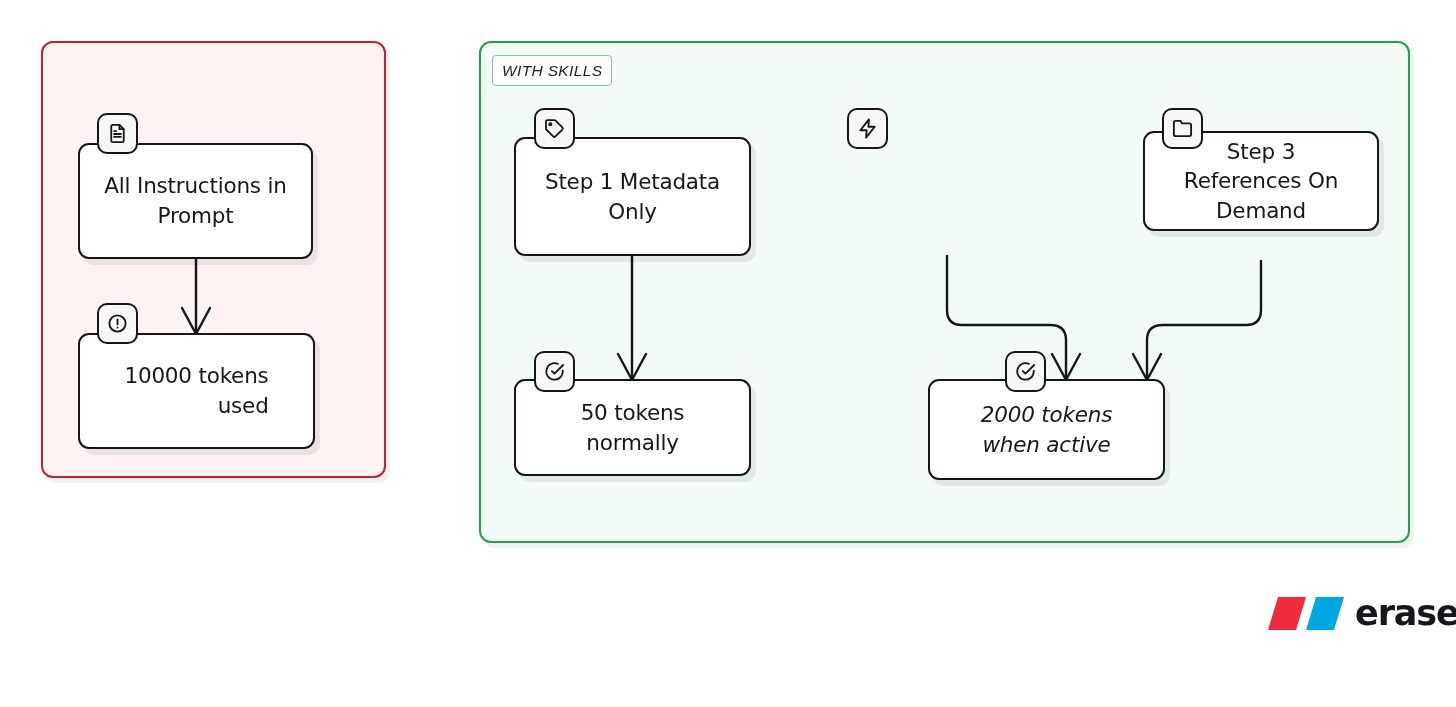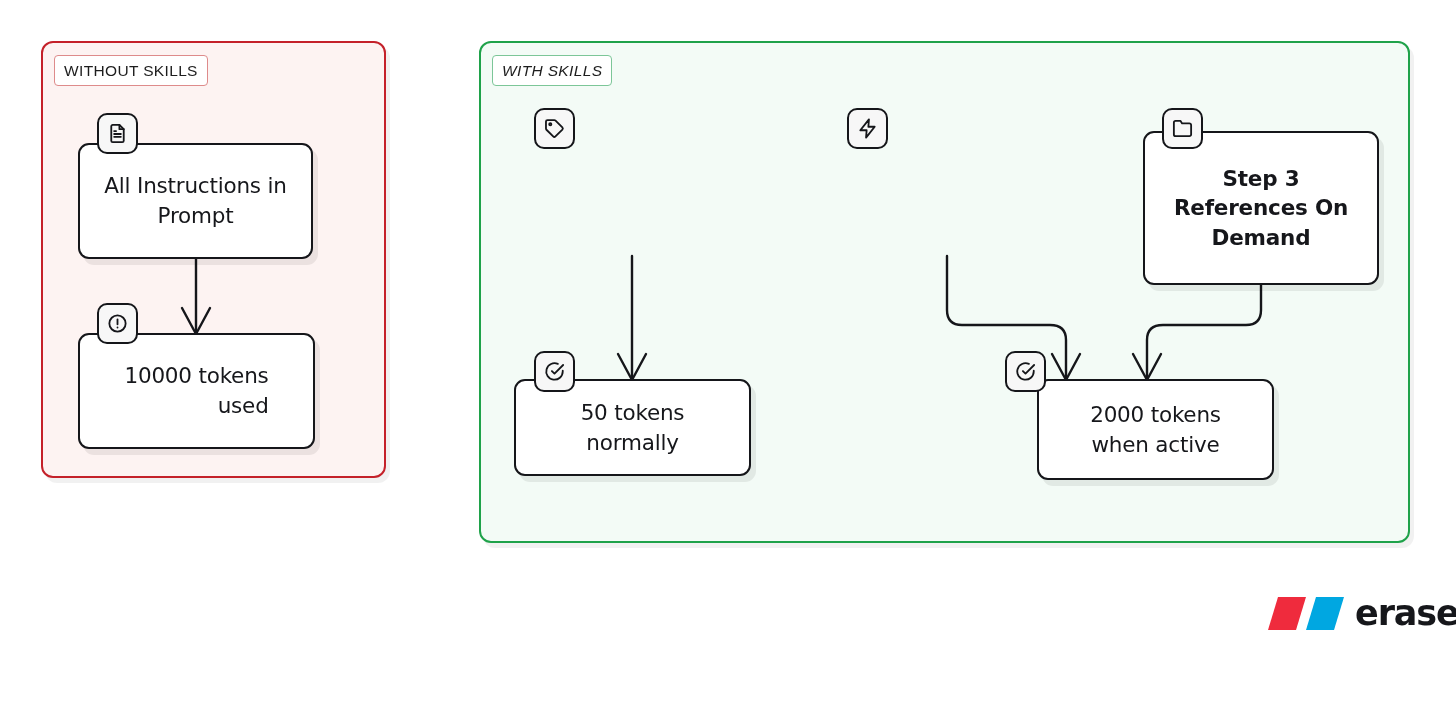--- a/index.html
+++ b/index.html
@@ -116,24 +116,24 @@
   #icon-10000-tokens     { left: 97px;   top: 303px; }
 
   #node-step1            { left: 514px;  top: 137px; width: 237px; height: 119px; }
   #icon-step1            { left: 534px;  top: 108px; }
   #node-50-tokens        { left: 514px;  top: 379px; width: 237px; height: 97px; }
   #icon-50-tokens        { left: 534px;  top: 351px; }
 
   #node-step2            { left: 827px;  top: 137px; width: 238px; height: 119px; }
   #icon-step2            { left: 847px;  top: 108px; }
 
-  #node-step3            { left: 1143px; top: 131px; width: 236px; height: 154px; font-weight: bold; }
+  #node-step3            { left: 1143px; top: 131px; width: 236px; height: 100px; }
   #icon-step3            { left: 1162px; top: 108px; }
 
-  #node-2000-tokens      { left: 1037px;  top: 379px; width: 237px; height: 101px; }
+  #node-2000-tokens      { left: 928px;  top: 379px; width: 237px; height: 101px; font-style: italic; }
   #icon-2000-tokens      { left: 1005px; top: 351px; }
 
   #connectors {
     position: absolute;
     left: 0; top: 0;
     width: 1456px; height: 707px;
     z-index: 2;
     pointer-events: none;
   }
   #connectors path {
@@ -161,21 +161,20 @@
     color: #16171b;
     line-height: 1;
   }
 </style>
 </head>
 <body>
 
 <div id="canvas">
 
   <div class="panel" id="panel-without"></div>
-  <div class="panel-label" id="label-without">WITHOUT SKILLS</div>
 
   <div class="panel" id="panel-with"></div>
   <div class="panel-label" id="label-with">WITH SKILLS</div>
 
   <svg id="connectors" viewBox="0 0 1456 707" xmlns="http://www.w3.org/2000/svg">
 
     <g>
       <path d="M 196 259 L 196 334"></path>
       <path d="M 182 308 L 196 334 L 210 308"></path>
     </g>
@@ -215,20 +214,24 @@
 used</span>
   </div>
   <div class="node-icon" id="icon-10000-tokens">
     <svg width="23" height="23" viewBox="0 0 24 24" fill="none" stroke="#15161a" stroke-width="1.9" stroke-linecap="round" stroke-linejoin="round">
       <circle cx="12" cy="12" r="8.5"></circle>
       <path d="M12 7.8v5"></path>
       <path d="M12 16.1v0.1"></path>
     </svg>
   </div>
 
+  <div class="node" id="node-step1">
+    <span class="node-text">Step 1 Metadata
+Only</span>
+  </div>
   <div class="node-icon" id="icon-step1">
     <svg width="23" height="23" viewBox="0 0 24 24" fill="none" stroke="#15161a" stroke-width="1.9" stroke-linecap="round" stroke-linejoin="round">
       <path d="M20.2 13.1 13 20.3a1.7 1.7 0 0 1-2.4 0l-7-7a1.7 1.7 0 0 1-.5-1.2V4.8c0-.9.7-1.6 1.6-1.6h7.2c.5 0 .9.2 1.2.5l7.1 7.1a1.7 1.7 0 0 1 0 2.3z"></path>
       <circle cx="7.6" cy="7.6" r="1.15"></circle>
     </svg>
   </div>
 
   <div class="node" id="node-50-tokens">
     <span class="node-text">50 tokens
 normally</span>

